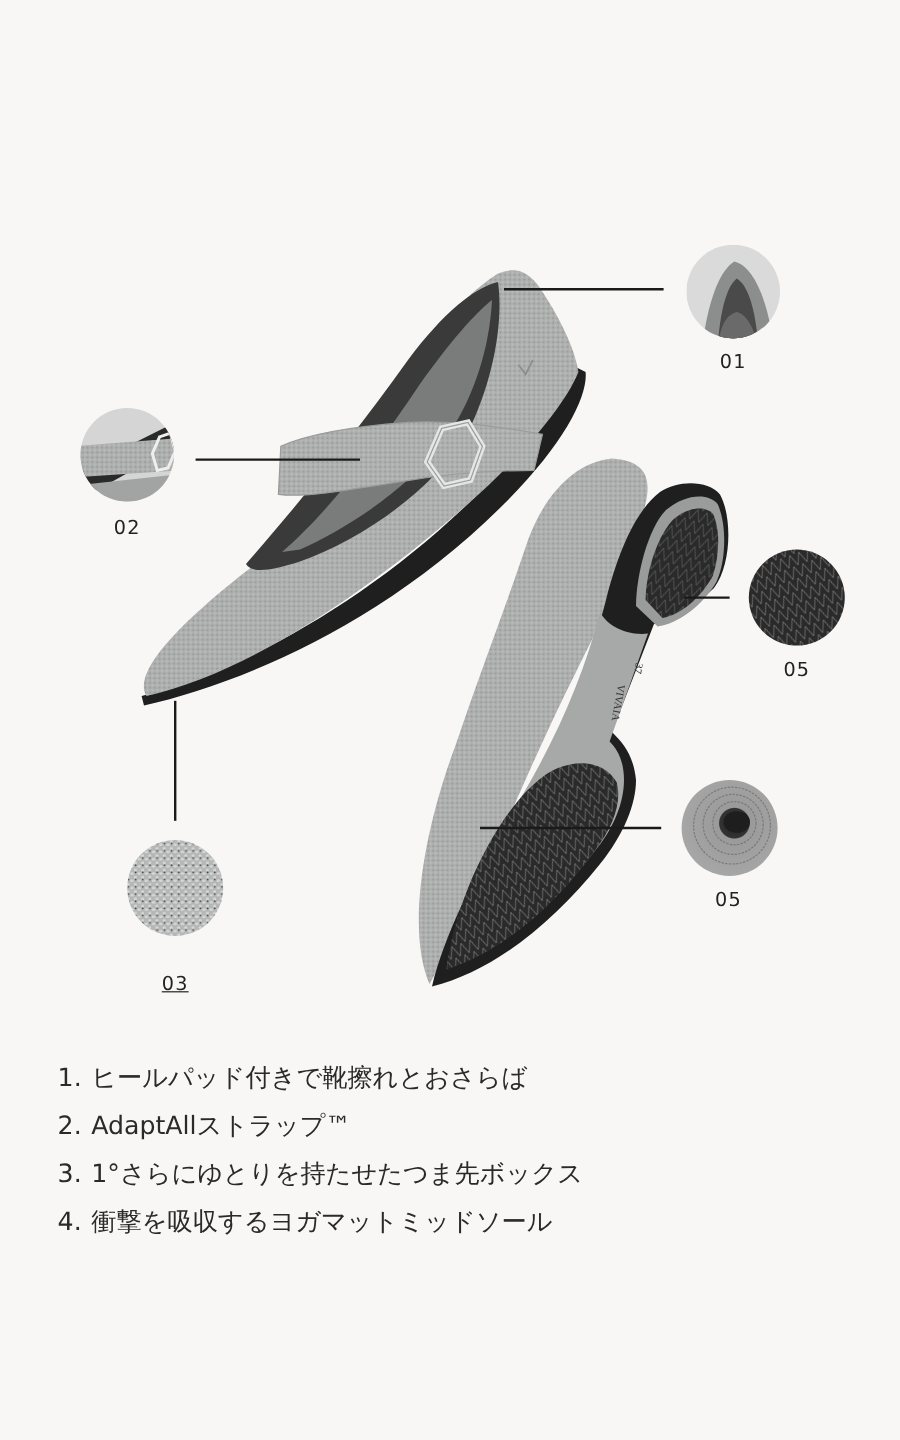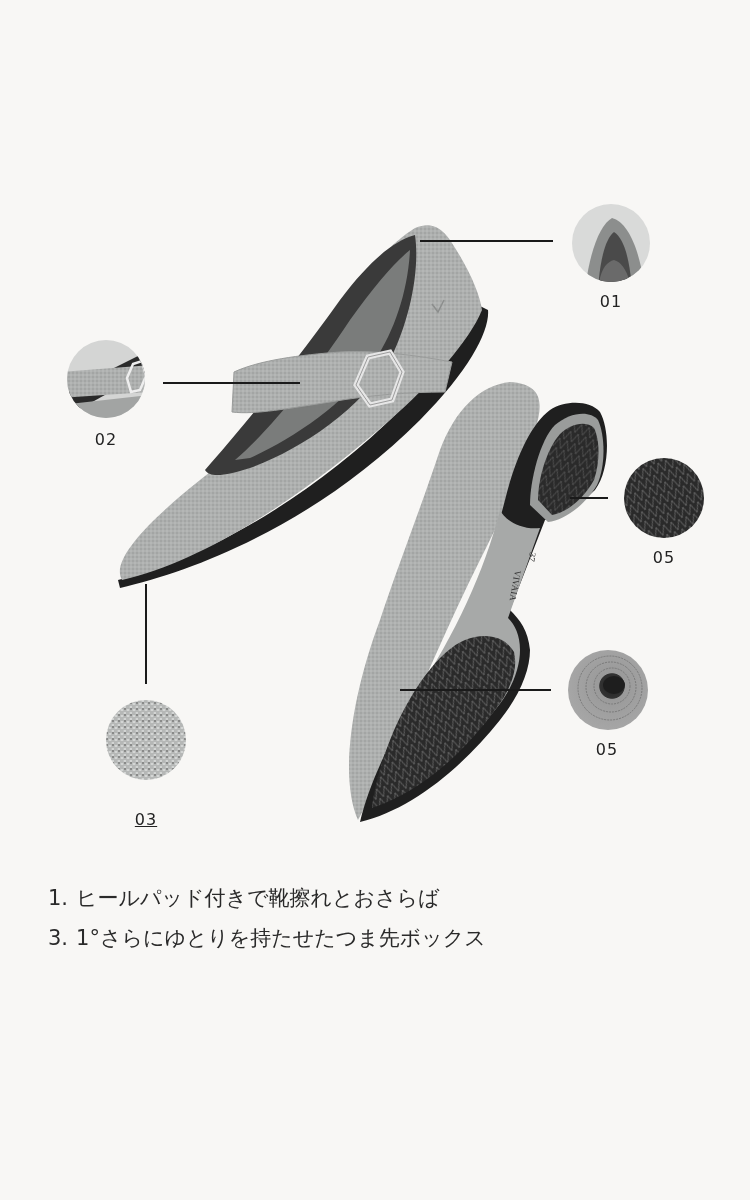--- a/index.html
+++ b/index.html
@@ -139,14 +139,16 @@
 
   <div class="callout-label" style="left:611px; top:292px;">01</div>
   <div class="callout-label" style="left:106px; top:430px;">02</div>
   <div class="callout-label" style="left:146px; top:810px;text-decoration:underline;">03</div>
   <div class="callout-label" style="left:607px; top:740px;">05</div>
   <div class="callout-label" style="left:664px; top:548px;">05</div>
 </div>
 
 <ol class="features">
   <li><span class="num">1.</span><span>ヒールパッド付きで靴擦れとおさらば</span></li>
+  <li><span class="num">2.</span><span>AdaptAllストラップ™</span></li>
   <li><span class="num">3.</span><span>1°さらにゆとりを持たせたつま先ボックス</span></li>
+  <li><span class="num">4.</span><span>衝撃を吸収するヨガマットミッドソール</span></li>
 </ol>
 
 </body></html>

